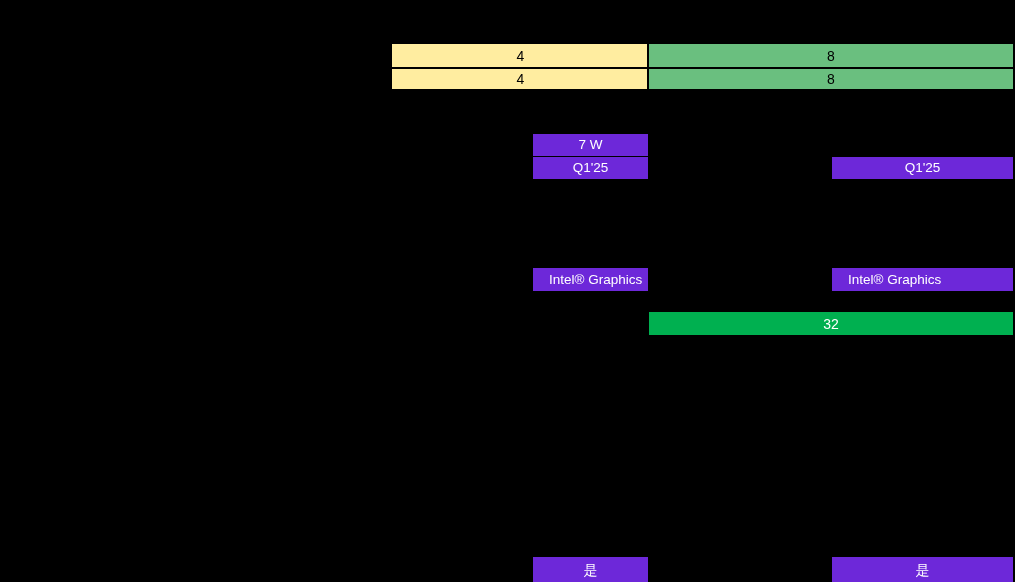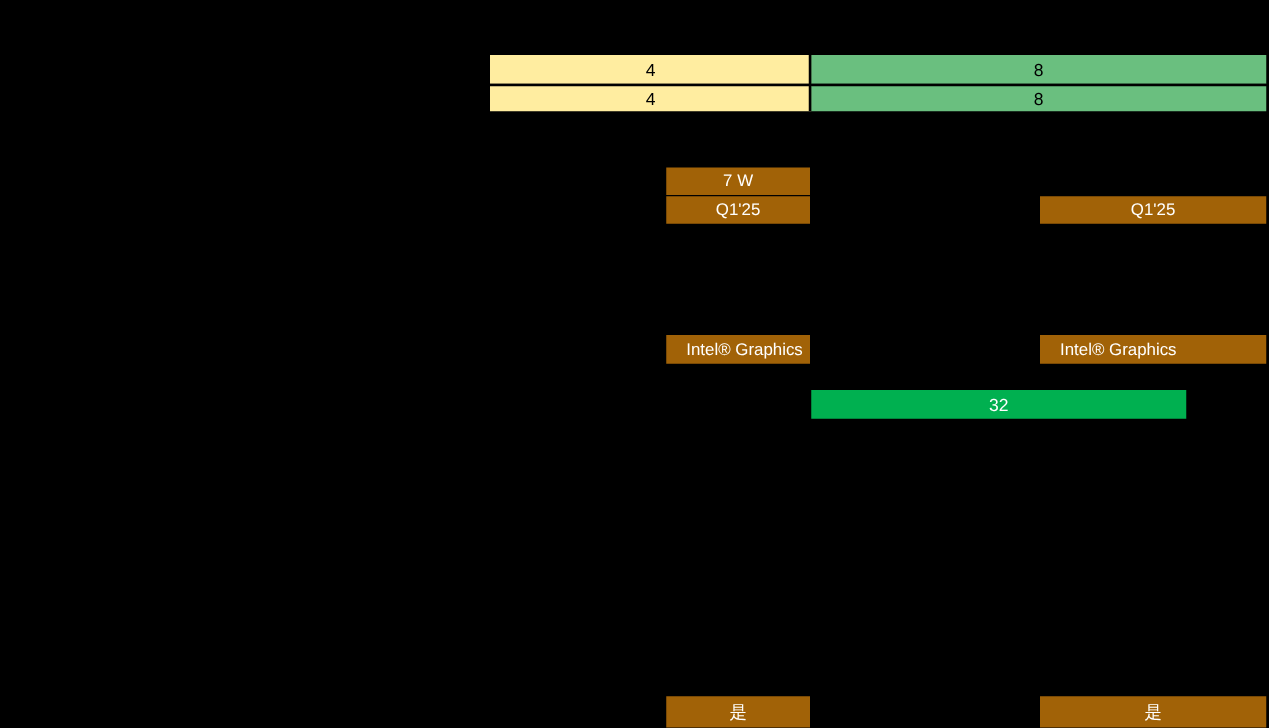--- a/index.html
+++ b/index.html
@@ -42,21 +42,21 @@
     color: #000000;
     font-size: 14px;
   }
   .tbl-green {
     background: #6abf7f;
     color: #000000;
     font-size: 14px;
   }
   
   .badge {
-    background: #a16207;
+    background: #6d28d9;
     color: #ffffff;
     font-size: 13.5px;
   }
   .badge-wide {
     background: #00b050;
     color: #ffffff;
     font-size: 14px;
   }
   .badge-left-pad {
     justify-content: flex-start;
@@ -92,19 +92,19 @@
   <div class="cell badge" style="left:533px; top:134px; width:115px; height:22px;">7 W</div>
 
   <div class="cell badge" style="left:533px; top:157px; width:115px; height:22px;">Q1'25</div>
 
   <div class="cell badge" style="left:832px; top:157px; width:181px; height:22px;">Q1'25</div>
 
   <div class="cell badge badge-left-pad" style="left:533px; top:268px; width:115px; height:23px;">Intel® Graphics</div>
 
   <div class="cell badge badge-left-pad" style="left:832px; top:268px; width:181px; height:23px;">Intel® Graphics</div>
 
-  <div class="cell badge-wide" style="left:649px; top:312px; width:300px; height:23px;">32</div>
+  <div class="cell badge-wide" style="left:649px; top:312px; width:364px; height:23px;">32</div>
 
   <div class="cell badge cjk" style="left:533px; top:557px; width:115px; height:25px;">是</div>
 
   <div class="cell badge cjk" style="left:832px; top:557px; width:181px; height:25px;">是</div>
 
 </div>
 
 </body></html>

